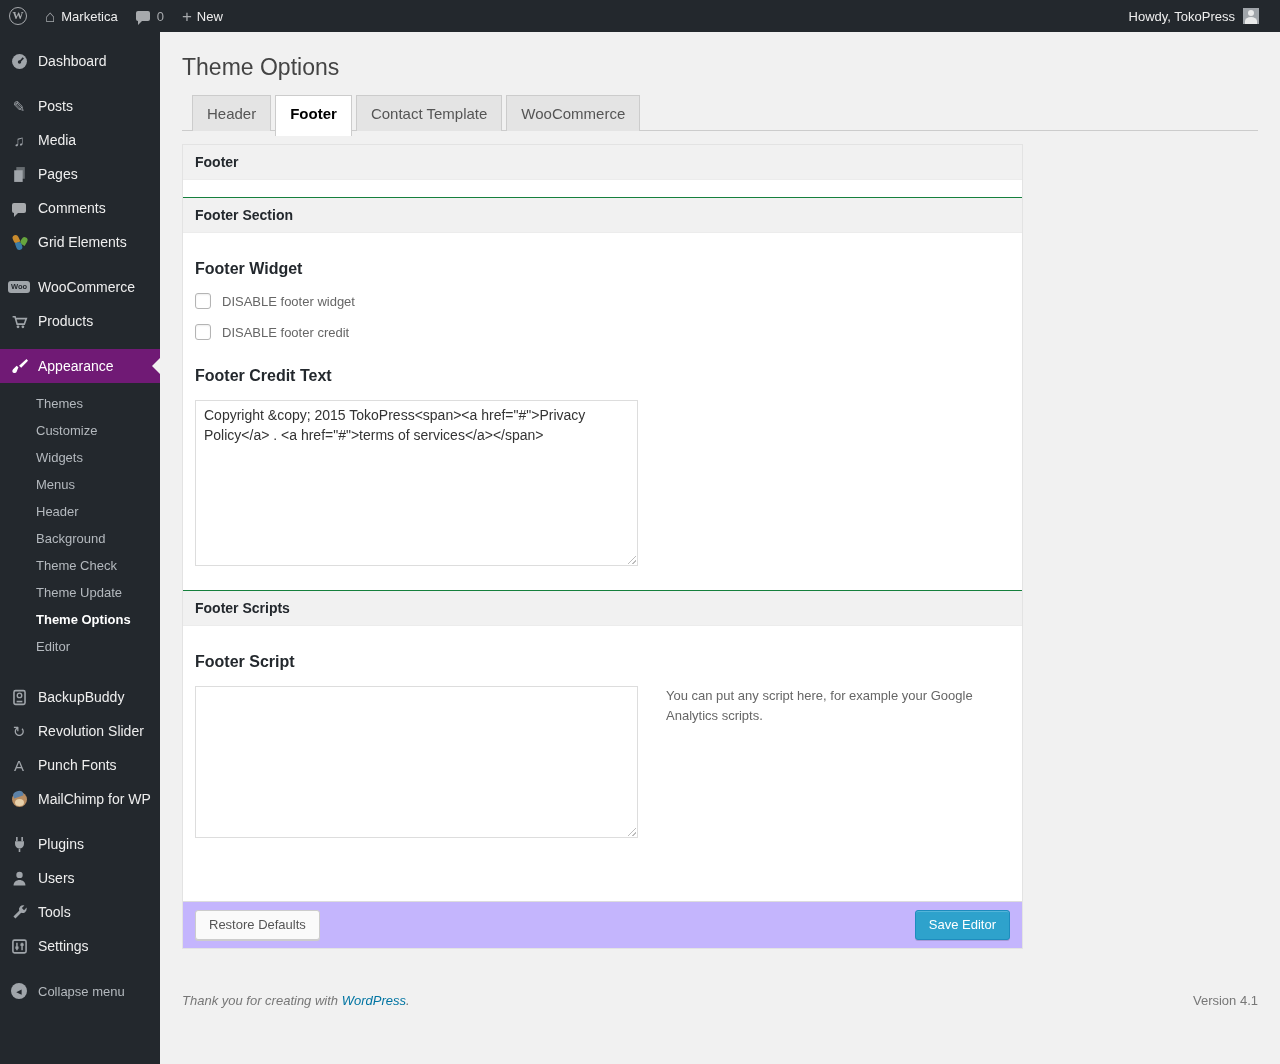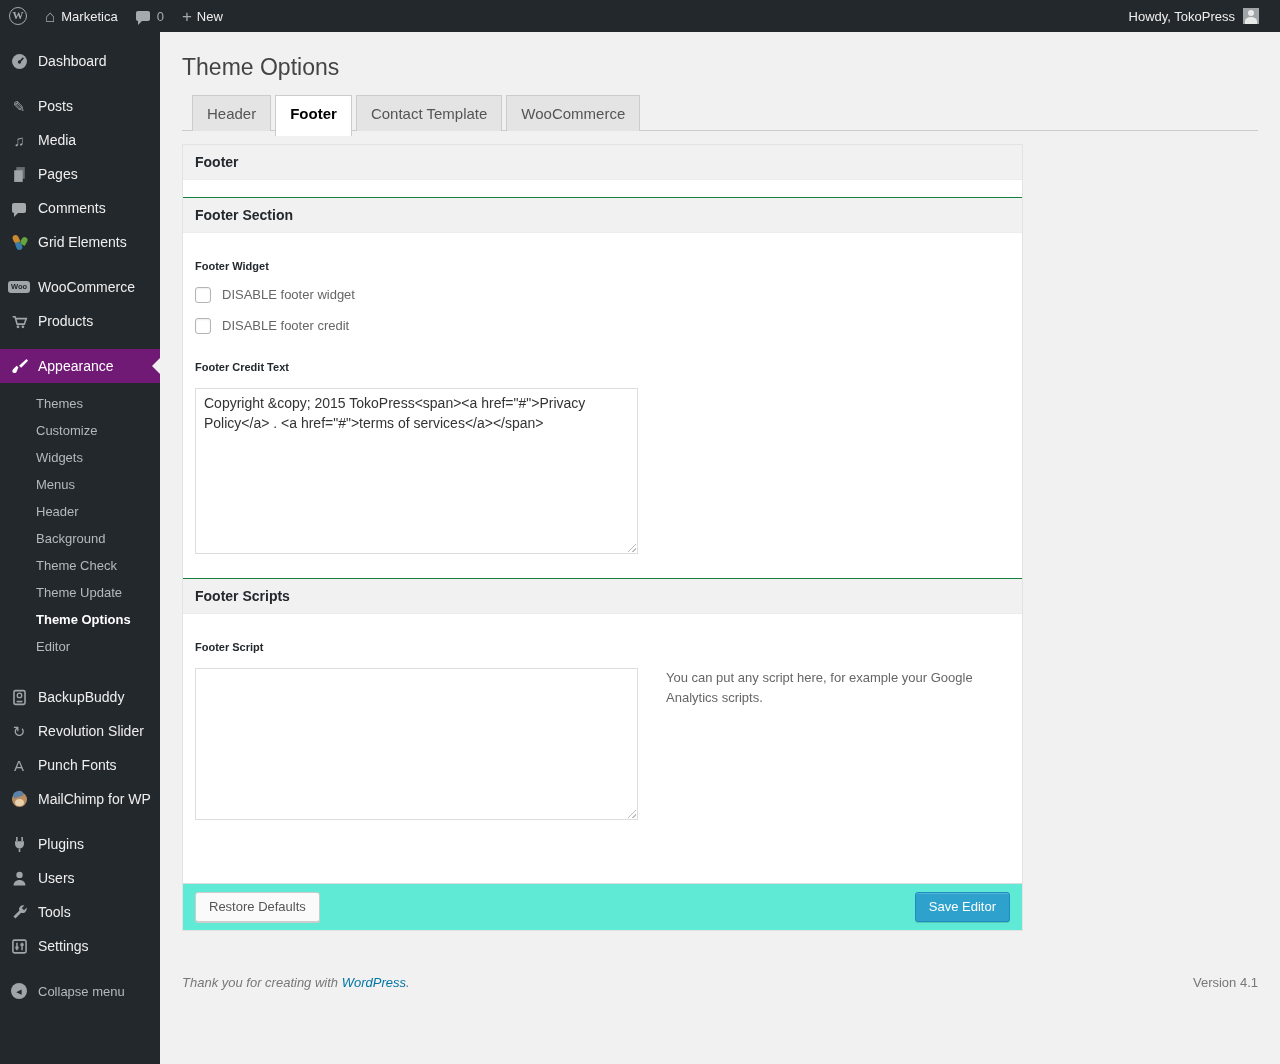--- a/index.html
+++ b/index.html
@@ -119,22 +119,22 @@
   .panel {
     width:841px; margin-top:13px; background:#fff; border:1px solid #e3e3e3;
   }
   .panel-head {
     background:#f1f1f1; padding:9px 12px; font-size:14px; font-weight:700; color:#23282d;
     border-bottom:1px solid #ececec; line-height:16px;
   }
   .panel-head.mid { border-top:1px solid #15803d; }
   .white-gap { height:17px; background:#fff; }
   .fields { padding:0 12px; }
-  .field-label { font-size:11px; font-weight:700; color:#23282d; margin:27px 0 0; }
-  .check-row { display:flex; align-items:flex-start; margin-top:15px; font-size:13px; color:#666; }
+  .field-label { font-size:16px; font-weight:700; color:#23282d; margin:27px 0 0; }
+  .check-row { display:flex; align-items:center; margin-top:15px; font-size:13px; color:#666; }
   .check-row input[type="checkbox"] {
     appearance:none; -webkit-appearance:none; width:16px; height:16px; margin:0 11px 0 0;
     background:#fff; border:1px solid #b4b4b4; border-radius:3px;
     box-shadow:inset 0 1px 2px rgba(0,0,0,.07); cursor:pointer;
   }
   .ta-wrap { position:relative; width:443px; margin-top:15px; }
   .ta-wrap textarea {
     width:443px; border:1px solid #ddd; background:#fff; padding:5px 8px;
     font-family:"Liberation Sans", sans-serif; font-size:14px; color:#333; line-height:1.4;
     resize:none; display:block; outline:none;
@@ -144,21 +144,21 @@
     background:repeating-linear-gradient(-45deg, transparent 0 2px, #bdbdbd 2px 3px);
     clip-path:polygon(100% 0, 100% 100%, 0 100%);
     pointer-events:none;
   }
   .script-row { display:flex; align-items:flex-start; }
   .help-text { font-size:13px; color:#666; line-height:1.55; width:330px; margin:15px 0 0 28px; }
 
   .bottom-spacer { height:63px; }
   .button-bar {
     display:flex; justify-content:space-between; align-items:center;
-    background:#5eead4; border-top:1px solid #ddd; padding:8px 12px;
+    background:#c4b5fd; border-top:1px solid #ddd; padding:8px 12px;
   }
   .button {
     font-family:"Liberation Sans", sans-serif; font-size:13px; cursor:pointer;
     border-radius:3px; padding:6px 13px; line-height:1.2;
   }
   .button.secondary { background:#fafafa; border:1px solid #ccc; color:#555; box-shadow:0 1px 0 #ccc; }
   .button.primary {
     background:#2ea2cc; border:1px solid #1e8cbe; color:#fff;
     box-shadow:inset 0 1px 0 rgba(120,200,230,.5), 0 1px 0 rgba(0,0,0,.15);
   }

